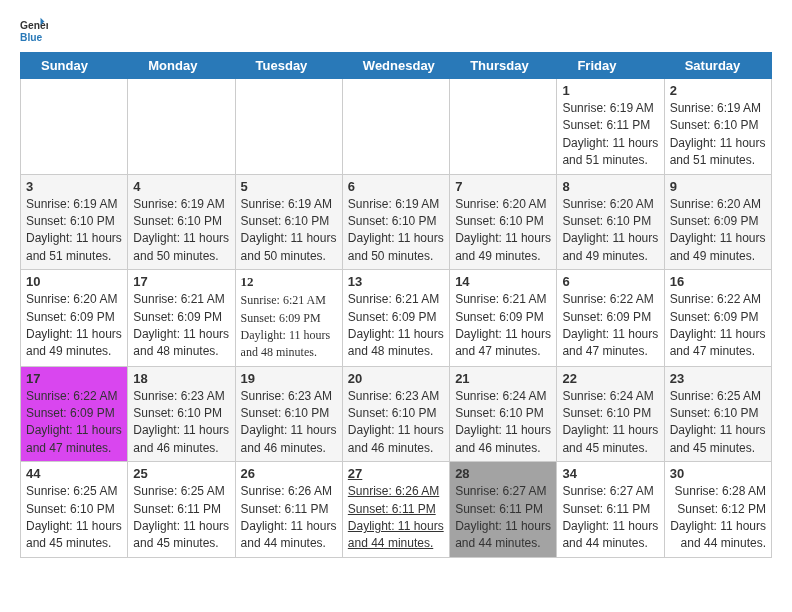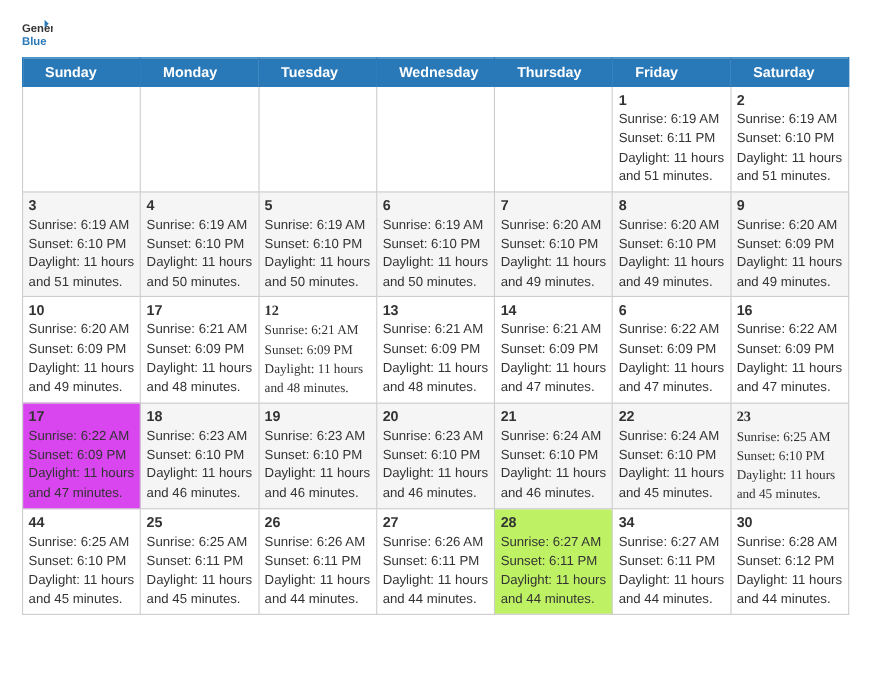--- a/index.html
+++ b/index.html
@@ -276,21 +276,21 @@
 Daylight: 11 hours
 and 46 minutes.</div>
           </td>
           <td style="background: rgb(245, 245, 245);">
             <span class="day-num">22</span>
             <div class="day-info" style="white-space: pre-line;">Sunrise: 6:24 AM
 Sunset: 6:10 PM
 Daylight: 11 hours
 and 45 minutes.</div>
           </td>
-          <td style="background: rgb(245, 245, 245); font-family: Liberation Serif, serif;">
+          <td style="background: rgb(245, 245, 245);">
             <span class="day-num">23</span>
             <div class="day-info" style="white-space: pre-line;">Sunrise: 6:25 AM
 Sunset: 6:10 PM
 Daylight: 11 hours
 and 45 minutes.</div>
           </td>
         </tr>
         <tr>
           <td style="background: rgb(255, 255, 255);">
             <span class="day-num">44</span>
@@ -306,44 +306,44 @@
 Daylight: 11 hours
 and 45 minutes.</div>
           </td>
           <td style="background: rgb(255, 255, 255);">
             <span class="day-num">26</span>
             <div class="day-info" style="white-space: pre-line;">Sunrise: 6:26 AM
 Sunset: 6:11 PM
 Daylight: 11 hours
 and 44 minutes.</div>
           </td>
-          <td style="background: rgb(255, 255, 255);">
+          <td style="background: rgb(255, 255, 255); text-decoration: underline;">
             <span class="day-num">27</span>
             <div class="day-info" style="white-space: pre-line;">Sunrise: 6:26 AM
 Sunset: 6:11 PM
 Daylight: 11 hours
 and 44 minutes.</div>
           </td>
-          <td style="background: #bef264;">
+          <td style="background: #a3a3a3;">
             <span class="day-num">28</span>
             <div class="day-info" style="white-space: pre-line;">Sunrise: 6:27 AM
 Sunset: 6:11 PM
 Daylight: 11 hours
 and 44 minutes.</div>
           </td>
           <td style="background: rgb(255, 255, 255);">
             <span class="day-num">34</span>
             <div class="day-info" style="white-space: pre-line;">Sunrise: 6:27 AM
 Sunset: 6:11 PM
 Daylight: 11 hours
 and 44 minutes.</div>
           </td>
           <td style="background: rgb(255, 255, 255); margin-top: 28px;">
             <span class="day-num">30</span>
-            <div class="day-info" style="white-space: pre-line;">Sunrise: 6:28 AM
+            <div class="day-info" style="white-space: pre-line; text-align: right;">Sunrise: 6:28 AM
 Sunset: 6:12 PM
 Daylight: 11 hours
 and 44 minutes.</div>
           </td>
         </tr>
       </tbody>
   </table>
 </div>
 
 </body></html>

